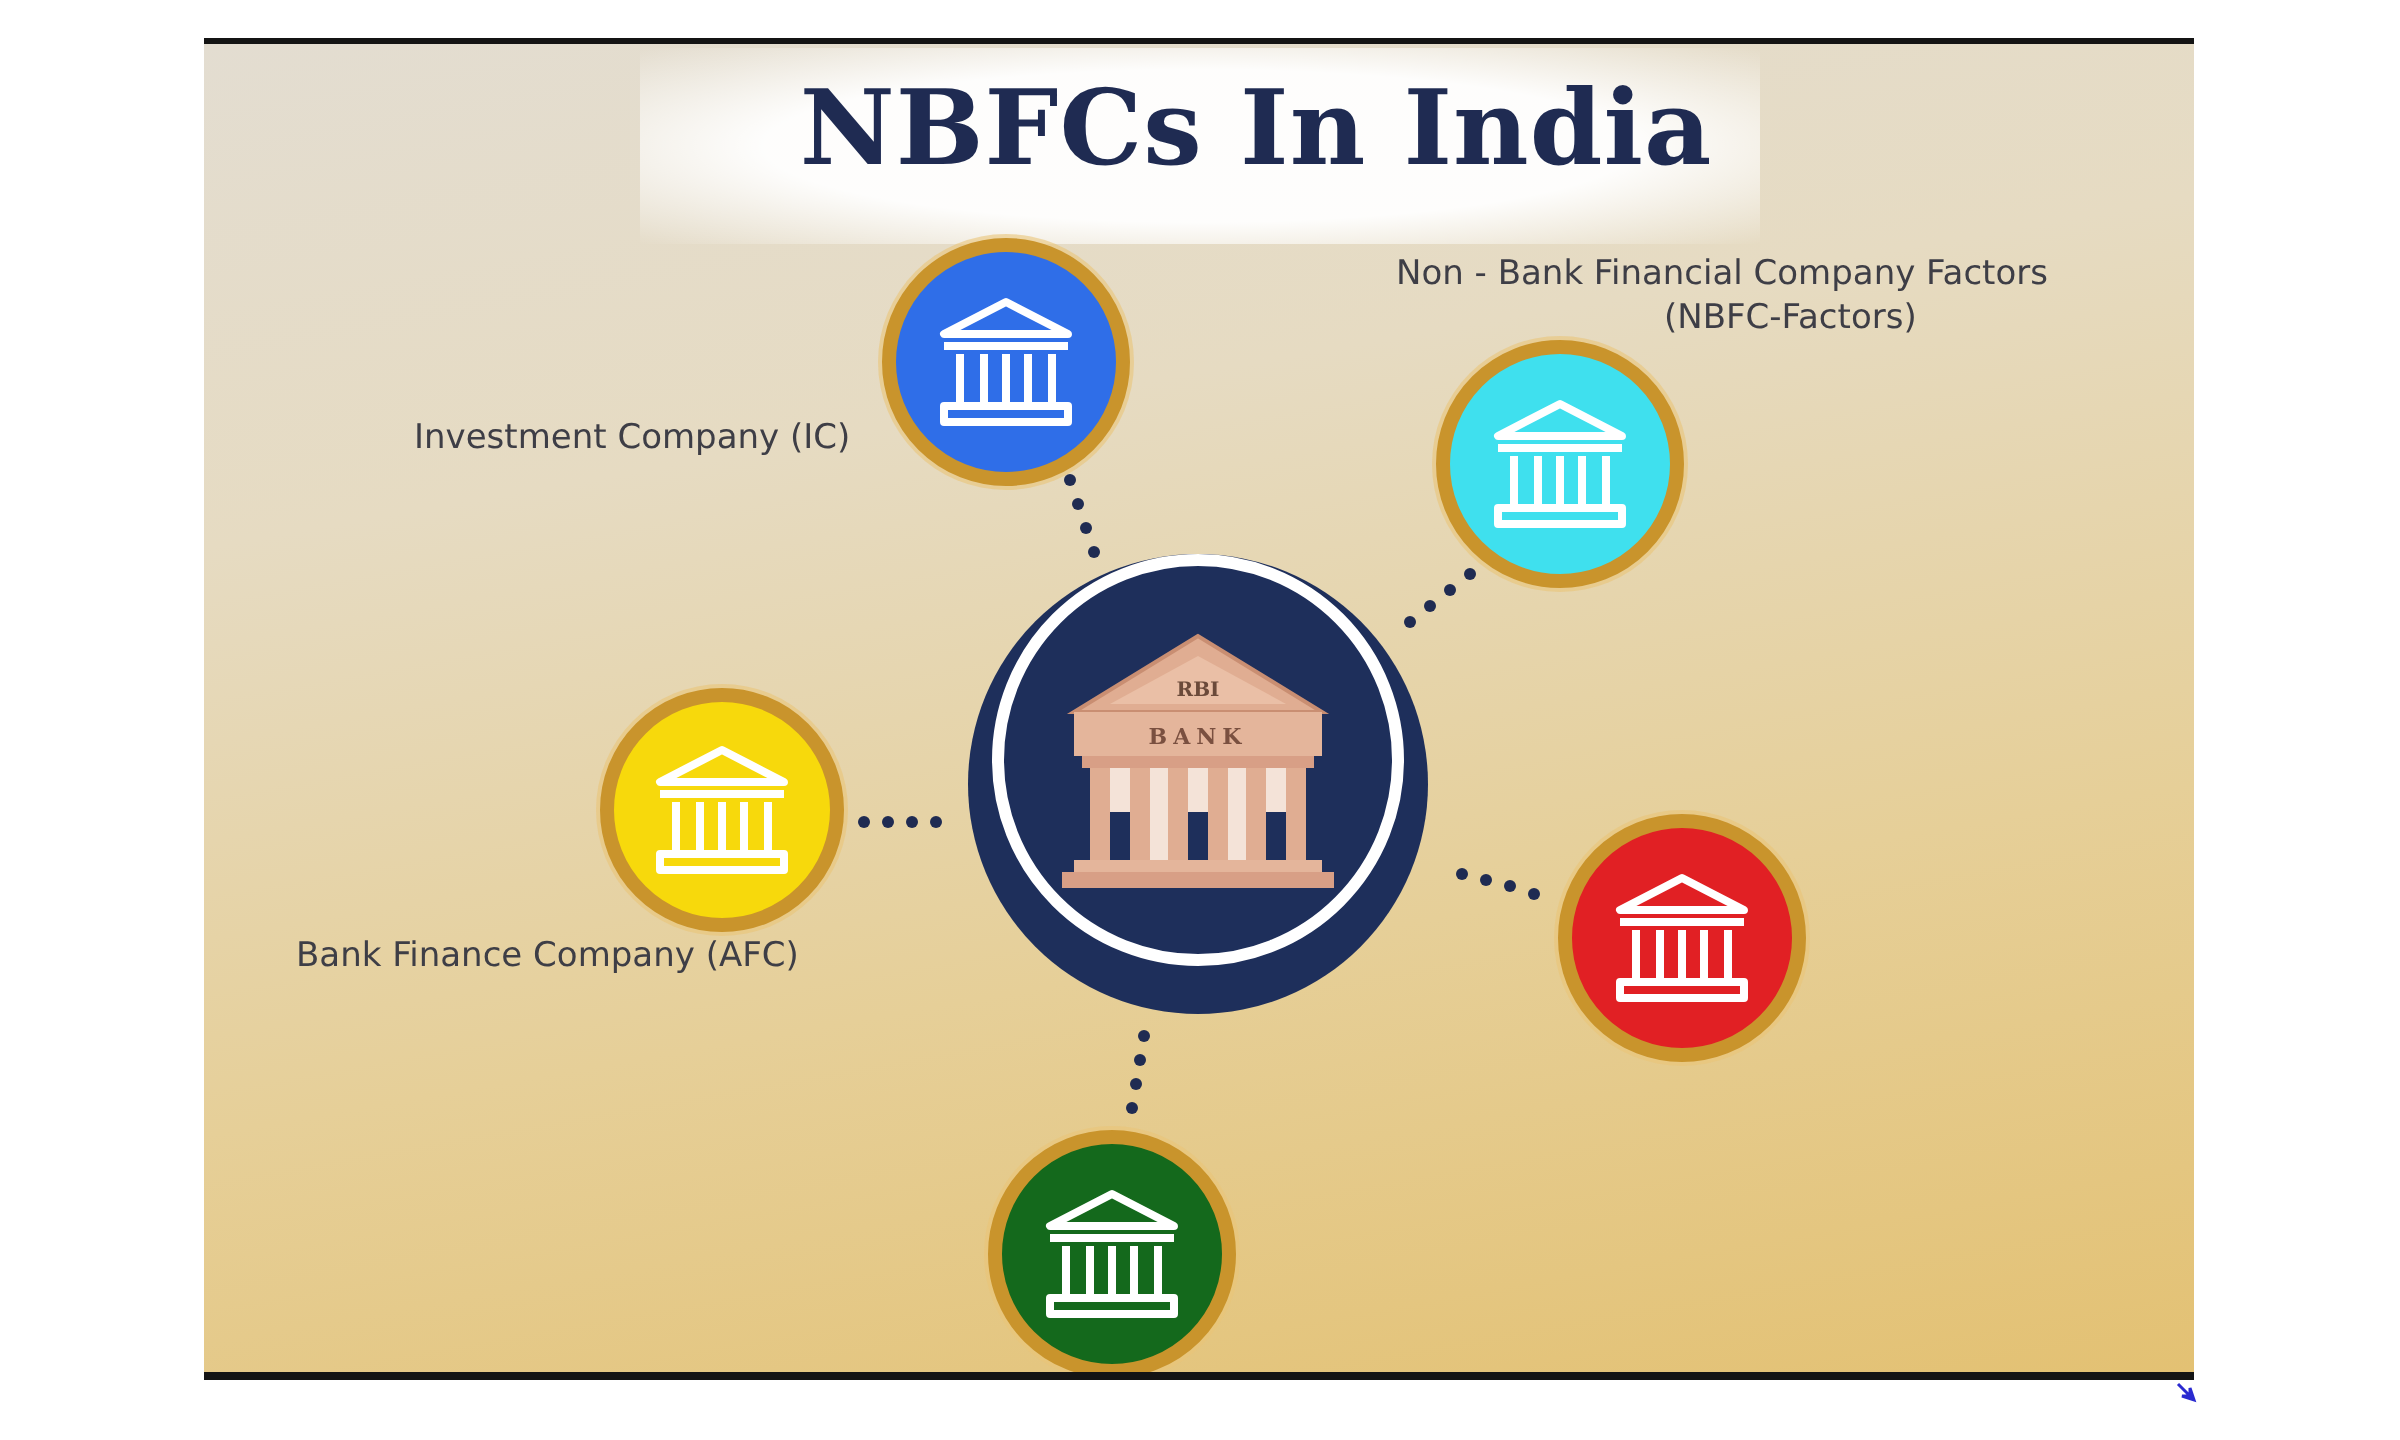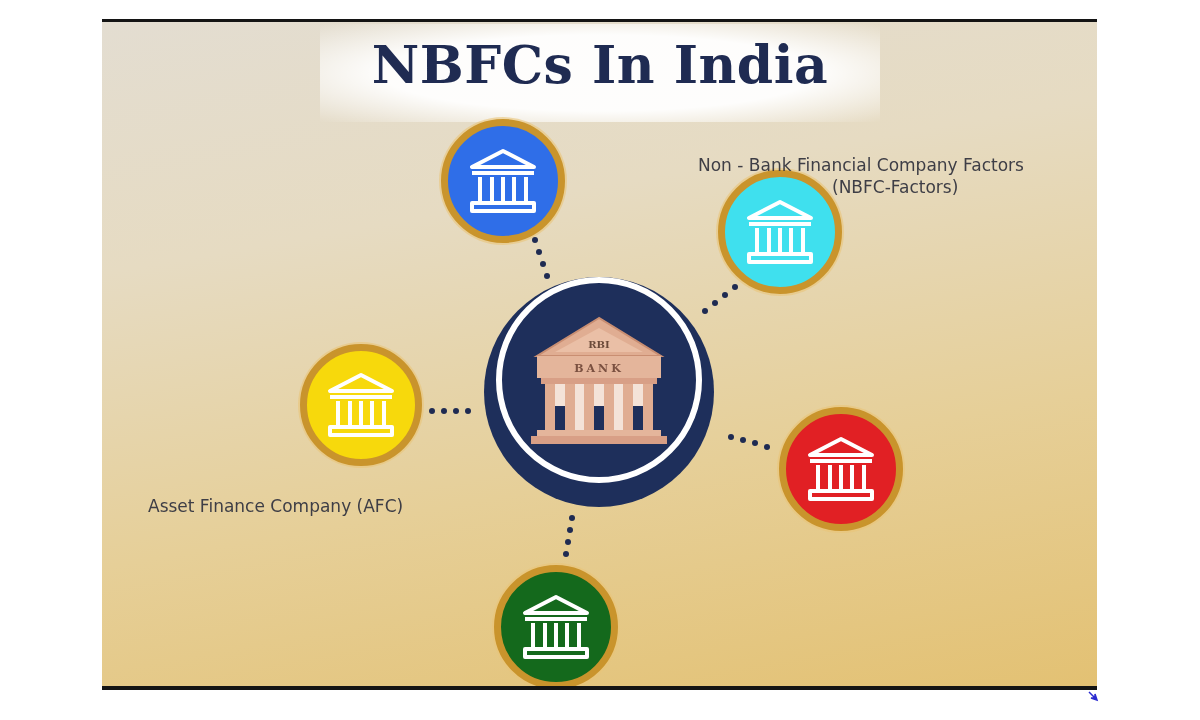--- a/index.html
+++ b/index.html
@@ -9,25 +9,25 @@
     background: linear-gradient(170deg, #e3ddd1 0%, #e6dbc2 30%, #e6cf98 65%, #e3c173 100%);
     border-top:3px solid #141414; border-bottom:4px solid #141414;
     box-sizing:border-box; overflow:hidden;
   }
   .title-box {
     position:absolute; left:218px; top:2px; width:560px; height:98px;
     background: radial-gradient(ellipse at center, rgba(255,255,255,0.95) 55%, rgba(255,255,255,0.0) 100%);
   }
   .title {
     position:absolute; left:0; width:100%; top:10px; text-align:center;
-    font-family:"DejaVu Serif", serif; font-weight:bold; font-size:52px; color:#1f2b52; letter-spacing:0.5px;
+    font-family:"DejaVu Serif", serif; font-weight:bold; font-size:52px; color:#1f2b52; letter-spacing:0.5px;padding-left:28px;
   }
   .node { position:absolute; border-radius:50%; box-sizing:border-box; }
   .ring { border:7px solid #c9942c; box-shadow:0 0 0 2px rgba(233,196,120,0.6); display:flex; align-items:center; justify-content:center; }
-  .label { position:absolute; font-family:"DejaVu Sans", sans-serif; font-size:17px; color:#3e3e46; white-space:nowrap;margin-top:28px; }
+  .label { position:absolute; font-family:"DejaVu Sans", sans-serif; font-size:17px; color:#3e3e46; white-space:nowrap; }
   .dot { position:absolute; width:6px; height:6px; border-radius:50%; background:#1f2b52; }
   .center {
     position:absolute; left:382px; top:255px; width:230px; height:230px; border-radius:50%;
     background:#1e2f5b; display:flex; align-items:flex-start; justify-content:center;
   }
   .center-inner {
     width:206px; height:206px; border-radius:50%; border:6px solid #ffffff; box-sizing:border-box;
     background:#1e2f5b; display:flex; align-items:center; justify-content:center;
   }
   .cursor { position:absolute; left:1088px; top:690px; }
@@ -70,20 +70,21 @@
       <polygon points="37,4 6,20 68,20"></polygon>
       <line x1="6" y1="26" x2="68" y2="26"></line>
       <line x1="14" y1="30" x2="14" y2="54"></line>
         <line x1="26" y1="30" x2="26" y2="54"></line>
         <line x1="37" y1="30" x2="37" y2="54"></line>
         <line x1="48" y1="30" x2="48" y2="54"></line>
         <line x1="60" y1="30" x2="60" y2="54"></line>
       <rect x="6" y="56" width="62" height="8"></rect>
     </svg>
   </div>
+  <div class="label" style="left:105px; top:187px;">Investment Company (IC)</div>
 
   <div class="node ring" style="left:616px; top:148px; width:124px; height:124px; background:#3fe0ee;">
     <svg width="74" height="68" viewBox="0 0 74 68" fill="none" stroke="#ffffff" stroke-width="4" stroke-linejoin="round">
       <polygon points="37,4 6,20 68,20"></polygon>
       <line x1="6" y1="26" x2="68" y2="26"></line>
       <line x1="14" y1="30" x2="14" y2="54"></line>
         <line x1="26" y1="30" x2="26" y2="54"></line>
         <line x1="37" y1="30" x2="37" y2="54"></line>
         <line x1="48" y1="30" x2="48" y2="54"></line>
         <line x1="60" y1="30" x2="60" y2="54"></line>
@@ -98,21 +99,21 @@
       <polygon points="37,4 6,20 68,20"></polygon>
       <line x1="6" y1="26" x2="68" y2="26"></line>
       <line x1="14" y1="30" x2="14" y2="54"></line>
         <line x1="26" y1="30" x2="26" y2="54"></line>
         <line x1="37" y1="30" x2="37" y2="54"></line>
         <line x1="48" y1="30" x2="48" y2="54"></line>
         <line x1="60" y1="30" x2="60" y2="54"></line>
       <rect x="6" y="56" width="62" height="8"></rect>
     </svg>
   </div>
-  <div class="label" style="left:46px; top:446px;">Asset Finance Company (AFC)</div>
+  <div class="label" style="left:46px; top:446px;">Bank Finance Company (AFC)</div>
 
   <div class="node ring" style="left:677px; top:385px; width:124px; height:124px; background:#e12024;">
     <svg width="74" height="68" viewBox="0 0 74 68" fill="none" stroke="#ffffff" stroke-width="4" stroke-linejoin="round">
       <polygon points="37,4 6,20 68,20"></polygon>
       <line x1="6" y1="26" x2="68" y2="26"></line>
       <line x1="14" y1="30" x2="14" y2="54"></line>
         <line x1="26" y1="30" x2="26" y2="54"></line>
         <line x1="37" y1="30" x2="37" y2="54"></line>
         <line x1="48" y1="30" x2="48" y2="54"></line>
         <line x1="60" y1="30" x2="60" y2="54"></line>

